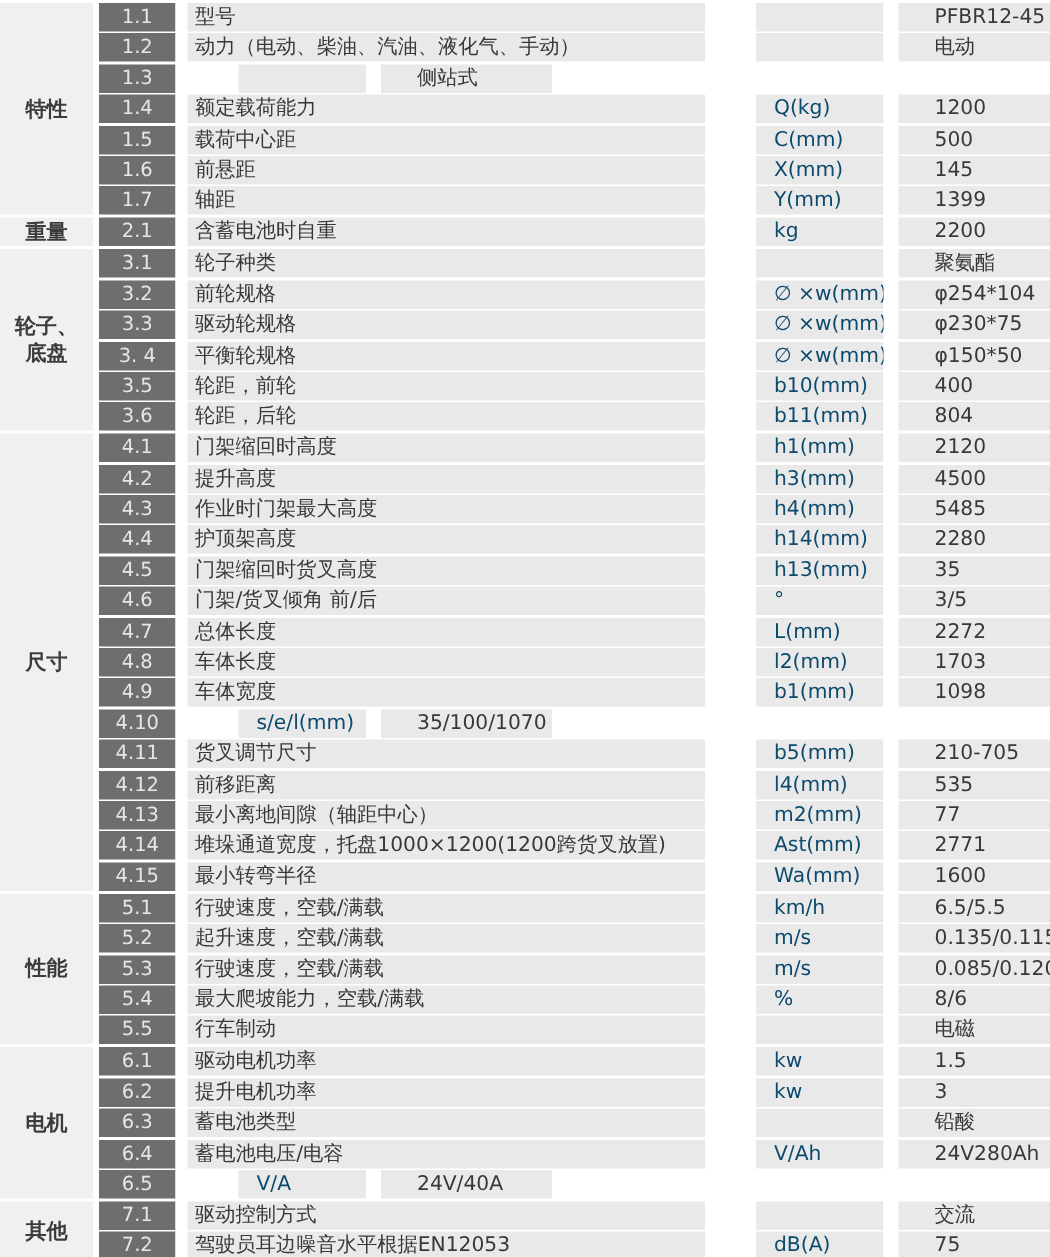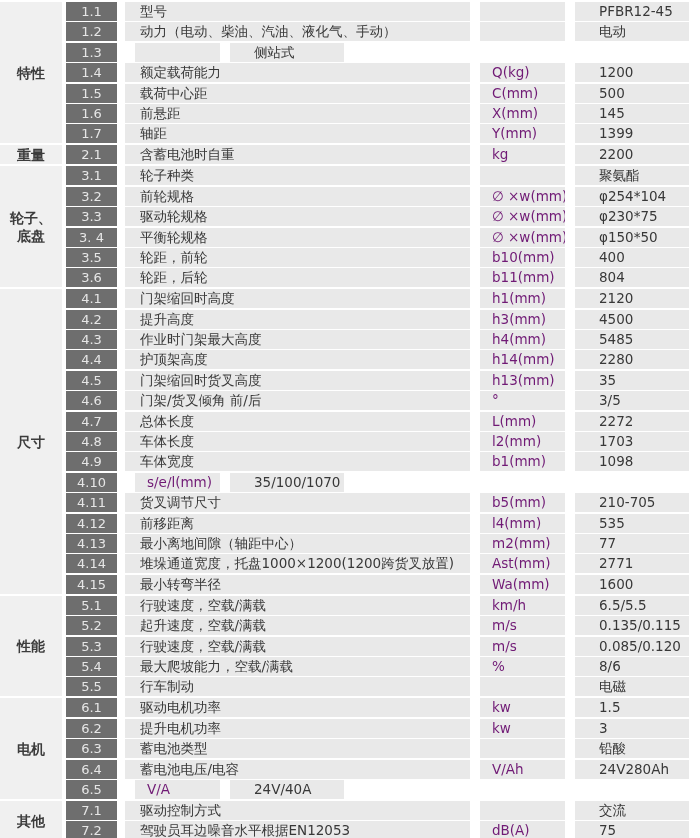--- a/index.html
+++ b/index.html
@@ -57,30 +57,31 @@
   .num-cell {
     width: 51px; flex: 0 0 51px;
     background: var(--num-bg, #6e6e6e);
     color: var(--num-fg, #e6e6e6);
     text-align: center;
     font-size: 13px;
   }
   .desc-cell {
     width: 345px; flex: 0 0 345px;
     background: var(--row-bg, #e9e9e9);
-    padding-left: 15px;
+    padding-left: 5px;
     box-sizing: border-box;
     overflow: hidden;
   }
   .unit-cell {
     width: 85px; flex: 0 0 85px;
     background: var(--row-bg, #e9e9e9);
     padding-left: 12px;
     box-sizing: border-box;
-    color: #701a75;
+    color: #0c4a6e;
+    margin-left: 24px;
   }
   .val-cell {
     width: 114px; flex: 0 0 114px;
     background: var(--row-bg, #e9e9e9);
     padding-left: 24px;
     box-sizing: border-box;
   }
 </style>
 </head>
 <body>

